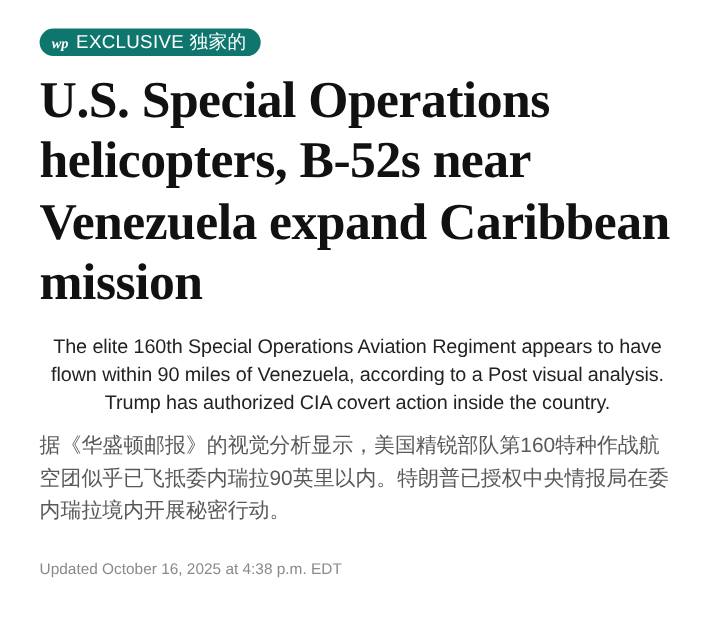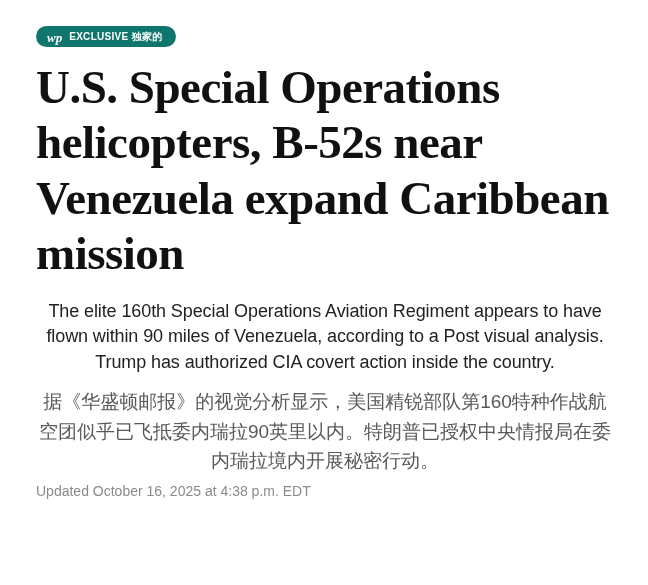--- a/index.html
+++ b/index.html
@@ -34,22 +34,22 @@
   .badge-logo {
     font-family: "Liberation Serif", serif;
     font-style: italic;
     font-weight: 700;
     font-size: 13px;
     position: relative;
     top: 1px;
   }
   .badge-label {
     font-family: "Liberation Sans", sans-serif;
-    font-weight: 700;
-    font-size: 10px;
+    font-weight: 400;
+    font-size: 17px;
     letter-spacing: 0.3px;
   }
   
   .headline {
     font-family: "Liberation Serif", "DejaVu Serif", serif;
     font-weight: 700;
     color: #111111;
     font-size: 47px;
     line-height: 1.18;
     letter-spacing: -0.5px;
@@ -69,25 +69,24 @@
     color: #222222;
     letter-spacing: -0.1px;
     text-align: center;
   }
   .dek-zh {
     margin: 12px 0 0 0;
     max-width: 582px;
     font-size: 19px;
     line-height: 1.55;
     color: #595959;
-    text-align: center;
   }
   
   .timestamp {
-    margin-top: 7px;
+    margin-top: 29px;
     font-size: 14px;
     color: #8a8a8a;
   }
 </style>
 </head>
 <body>
 
 <div class="page">
 
   <div class="badge">

